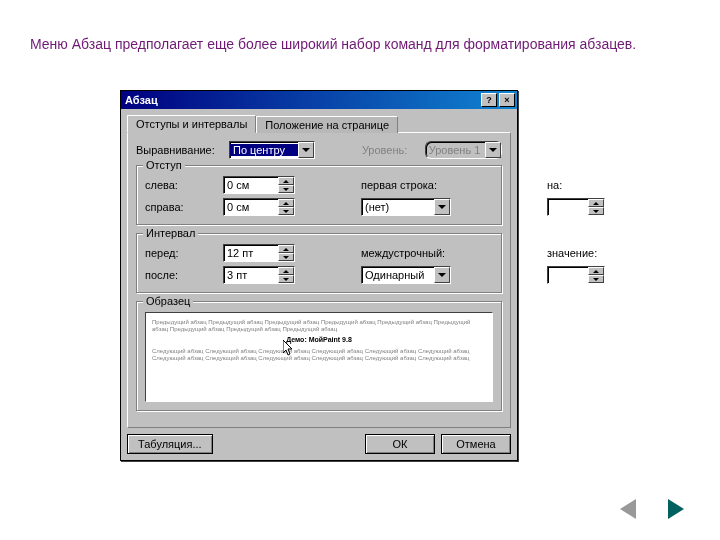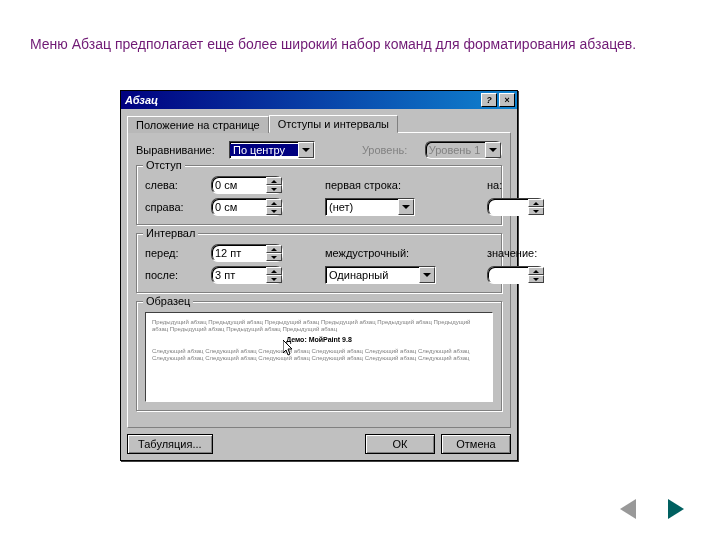--- a/index.html
+++ b/index.html
@@ -32,21 +32,20 @@
   }
   .titlebar {
     background: linear-gradient(to right, #000080, #1084d0);
     color: #fff;
     height: 18px;
     display: flex;
     align-items: center;
     padding: 0 2px;
     font-weight: bold;
     font-size: 11px;
-    font-style: italic;
   }
   .titlebar .title { flex: 1; padding-left: 2px; }
   .titlebar-btn {
     width: 16px; height: 14px;
     background: #c0c0c0;
     border: 1px solid #fff;
     border-right-color: #000; border-bottom-color: #000;
     margin-left: 2px;
     font-size: 9px;
     line-height: 12px;
@@ -108,21 +107,21 @@
     display: flex; align-items: center; justify-content: center;
   }
   .combo .arrow::after {
     content: "";
     border-left: 4px solid transparent;
     border-right: 4px solid transparent;
     border-top: 4px solid #000;
   }
   .combo.disabled { background: #c0c0c0; border-radius: 6px; }
   .combo.disabled .val { color: #808080; }
-  .spin { padding: 0; border-radius: 7px; }
+  .spin { padding: 0; }
   .spin .val { flex: 1; padding: 0 3px; }
   .spin .spinbtns { width: 16px; display: flex; flex-direction: column; }
   .spin .sb {
     height: 8px; background: #c0c0c0;
     border: 1px solid #fff;
     border-right-color: #404040; border-bottom-color: #404040;
     display: flex; align-items: center; justify-content: center;
   }
   .spin .sb.up::after { content:""; border-left:3px solid transparent; border-right:3px solid transparent; border-bottom:3px solid #000; }
   .spin .sb.dn::after { content:""; border-left:3px solid transparent; border-right:3px solid transparent; border-top:3px solid #000; }
@@ -180,38 +179,38 @@
     display: flex; align-items: center; justify-content: center;
   }
   .nav-arrow.left::before {
     content:""; border-top: 10px solid transparent; border-bottom: 10px solid transparent;
     border-right: 16px solid #999;
   }
   .nav-arrow.right::before {
     content:""; border-top: 10px solid transparent; border-bottom: 10px solid transparent;
     border-left: 16px solid #006060;
   }
-  .grid2 { display: grid; grid-template-columns: 60px 72px 30px 90px 60px 60px; gap: 4px 6px; align-items: center; }
+  .grid2 { display: grid; grid-template-columns: 60px 72px 30px 90px 60px 60px; gap: 4px 18px; align-items: center; }
   .grid2 .lbl { font-size: 11px; }
 </style>
 </head>
 <body>
 
 <div class="caption">Меню Абзац предполагает еще более широкий набор команд для форматирования абзацев.</div>
 
 <div class="dialog">
   <div class="titlebar">
     <span class="title">Абзац</span>
     <span class="titlebar-btn">?</span>
     <span class="titlebar-btn">×</span>
   </div>
 
   <div class="tabs">
+    <div class="tab active">Отступы и интервалы</div>
     <div class="tab inactive">Положение на странице</div>
-    <div class="tab active">Отступы и интервалы</div>
   </div>
 
   <div class="tab-panel">
 
     <div class="row">
       <span class="label" style="width:78px">Выравнивание:</span>
       <div class="combo" style="width:100px">
         <span class="val sel">По центру</span>
         <span class="arrow"></span>
       </div>
@@ -281,21 +280,21 @@
 
         <span class="lbl">после:</span>
         <div class="spin">
           <span class="val">3 пт</span>
           <span class="spinbtns">
               <span class="sb up"></span>
               <span class="sb dn"></span>
             </span>
         </div>
         <span></span>
-        <div class="combo" style="width:111px">
+        <div class="combo" style="width:90px">
           <span class="val">Одинарный</span>
           <span class="arrow"></span>
         </div>
         <span></span>
         <div class="spin" style="width:58px">
           <span class="val"></span>
           <span class="spinbtns">
               <span class="sb up"></span>
               <span class="sb dn"></span>
             </span>

